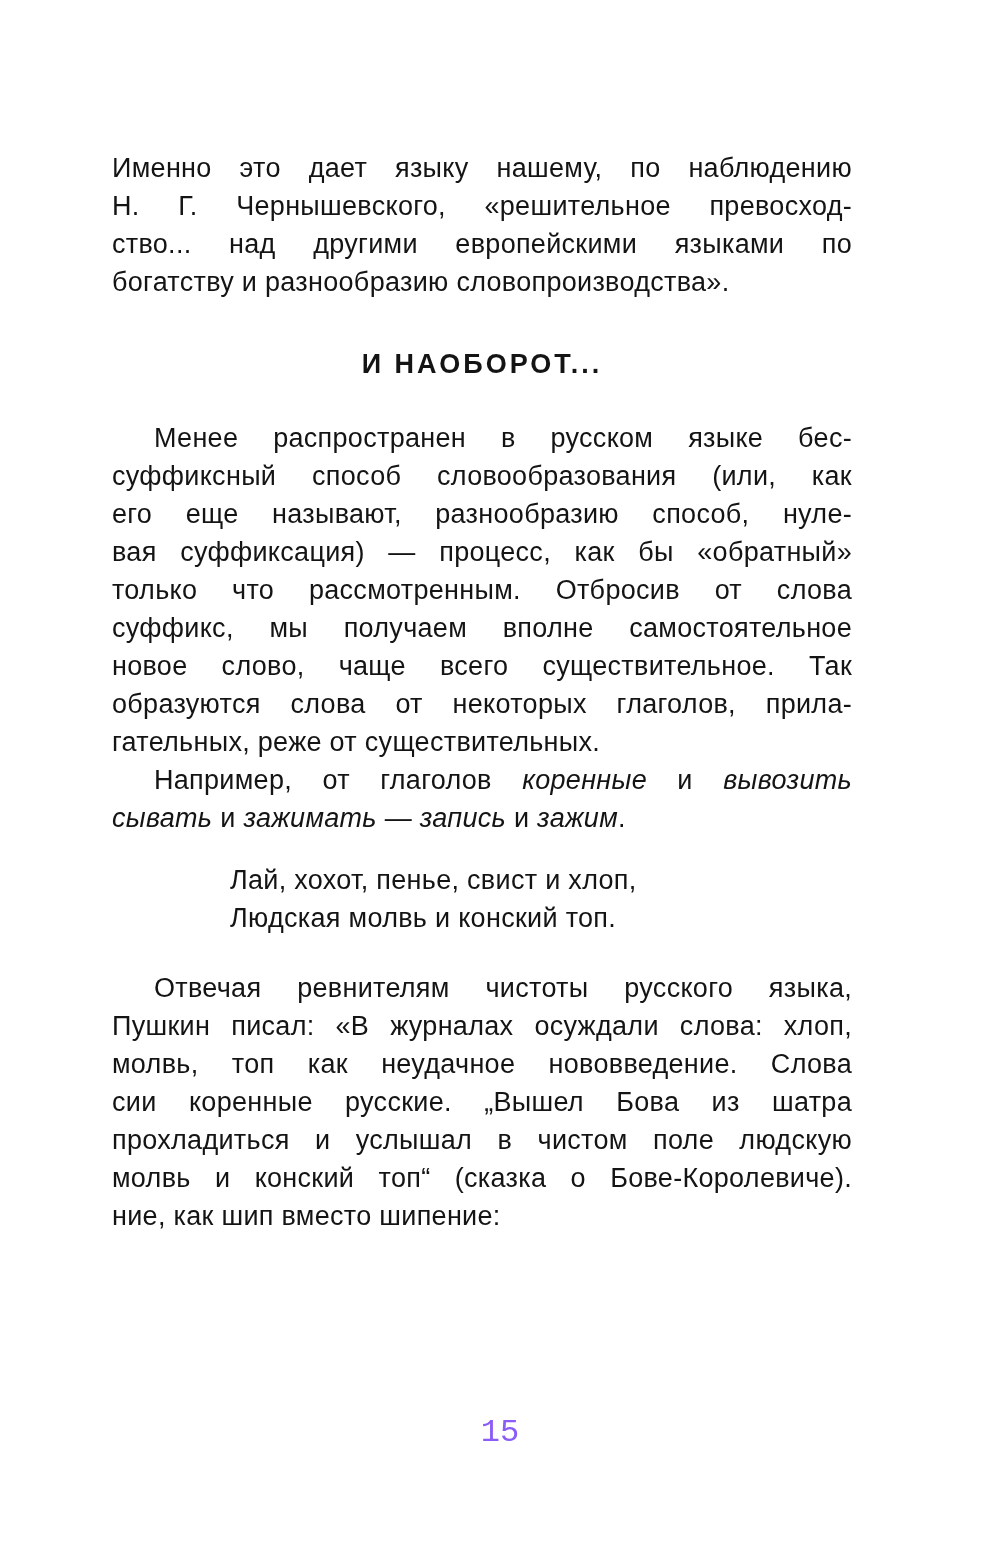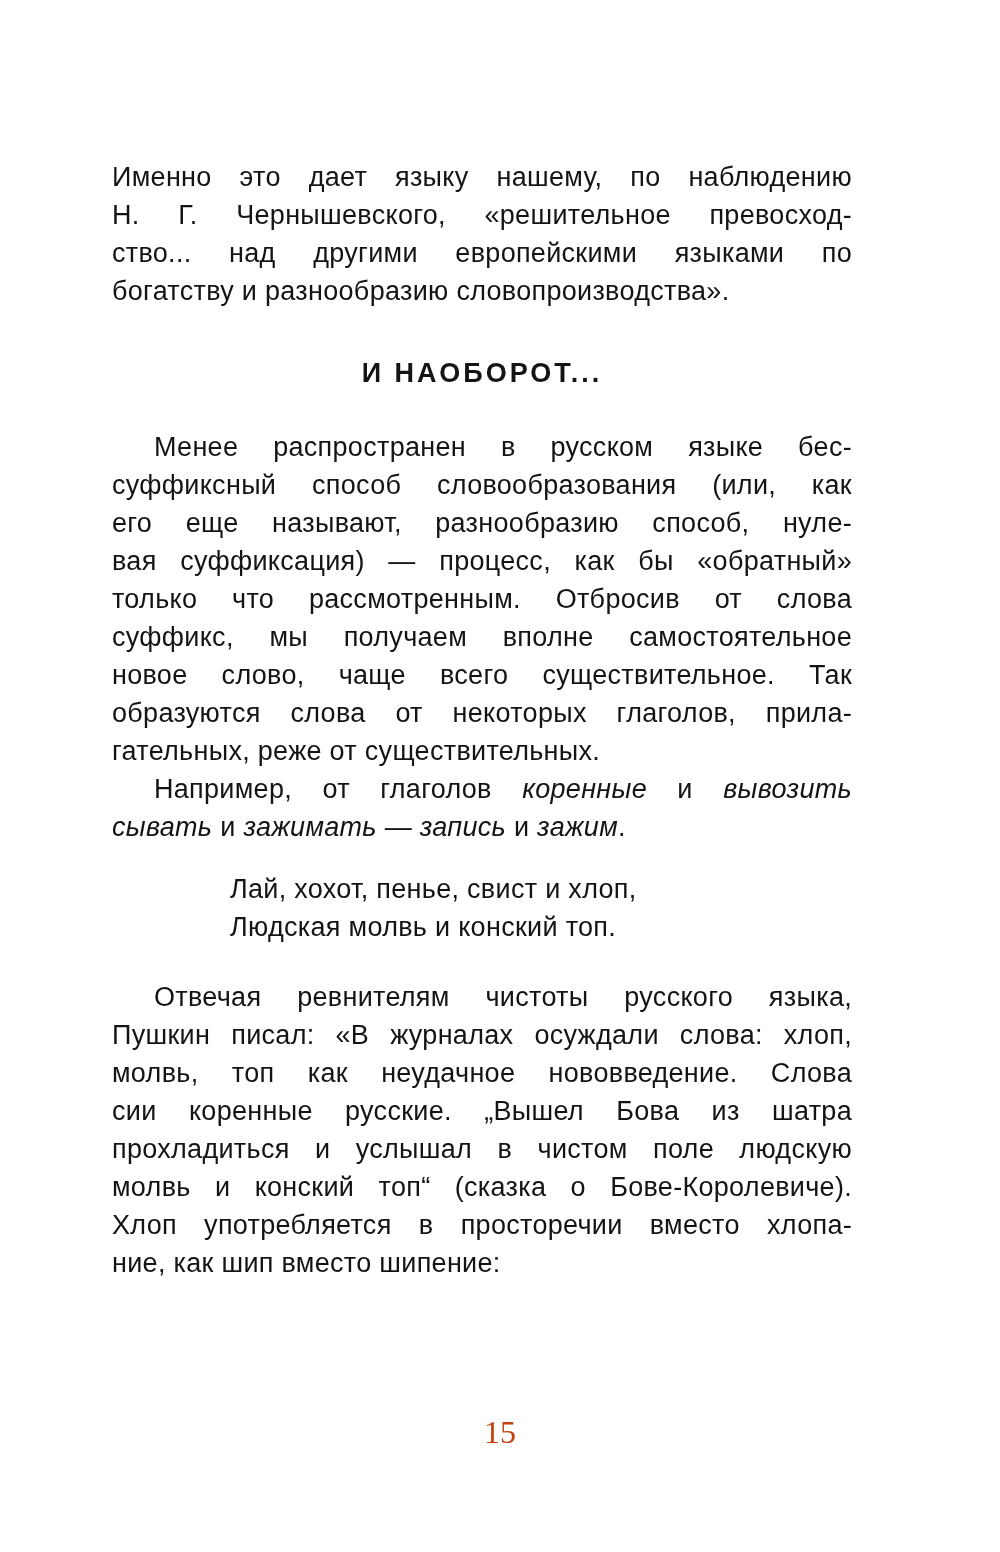--- a/index.html
+++ b/index.html
@@ -12,21 +12,21 @@
     width: 1000px;
     height: 1552px;
     background: #ffffff;
     font-family: "Liberation Sans", "DejaVu Sans", sans-serif;
     color: #141414;
     overflow: hidden;
   }
   .text-area {
     position: absolute;
     left: 112px;
-    top: 158px;
+    top: 149px;
     width: 740px;
     font-size: 27px;
     line-height: 38px;
     letter-spacing: 0.3px;
   }
   .para { margin: 0; }
   .line {
     text-align: justify;
     text-align-last: justify;
     white-space: normal;
@@ -50,22 +50,22 @@
   .verse .vline {
     text-align: left;
   }
   .page-number {
     position: absolute;
     left: 0;
     right: 0;
     top: 1414px;
     text-align: center;
     font-size: 32px;
-    font-family: Liberation Serif, serif;
-    color: #c2410c;
+    font-family: Liberation Mono, monospace;
+    color: #8b5cf6;
   }
 </style>
 </head>
 <body>
 
 <div class="page">
   <div class="text-area">
       <div class="para">
         <div class="line"><span>Именно это дает языку нашему, по наблюдению</span></div>
         <div class="line"><span>Н. Г. Чернышевского, «решительное превосход-</span></div>
@@ -92,18 +92,17 @@
         <div class="vline">Лай, хохот, пенье, свист и хлоп,</div>
         <div class="vline">Людская молвь и конский топ.</div>
       </div>
       <div class="para indent">
         <div class="line"><span>Отвечая ревнителям чистоты русского языка,</span></div>
         <div class="line"><span>Пушкин писал: «В журналах осуждали слова: хлоп,</span></div>
         <div class="line"><span>молвь, топ как неудачное нововведение. Слова</span></div>
         <div class="line"><span>сии коренные русские. „Вышел Бова из шатра</span></div>
         <div class="line"><span>прохладиться и услышал в чистом поле людскую</span></div>
         <div class="line"><span>молвь и конский топ“ (сказка о Бове-Королевиче).</span></div>
-        <div class="line"><span>Хлоп употребляется в просторечии вместо хлопа-</span></div>
         <div class="line last"><span>ние, как шип вместо шипение:</span></div>
       </div>
     </div>
   <div class="page-number">15</div>
 </div>
 
 </body></html>

